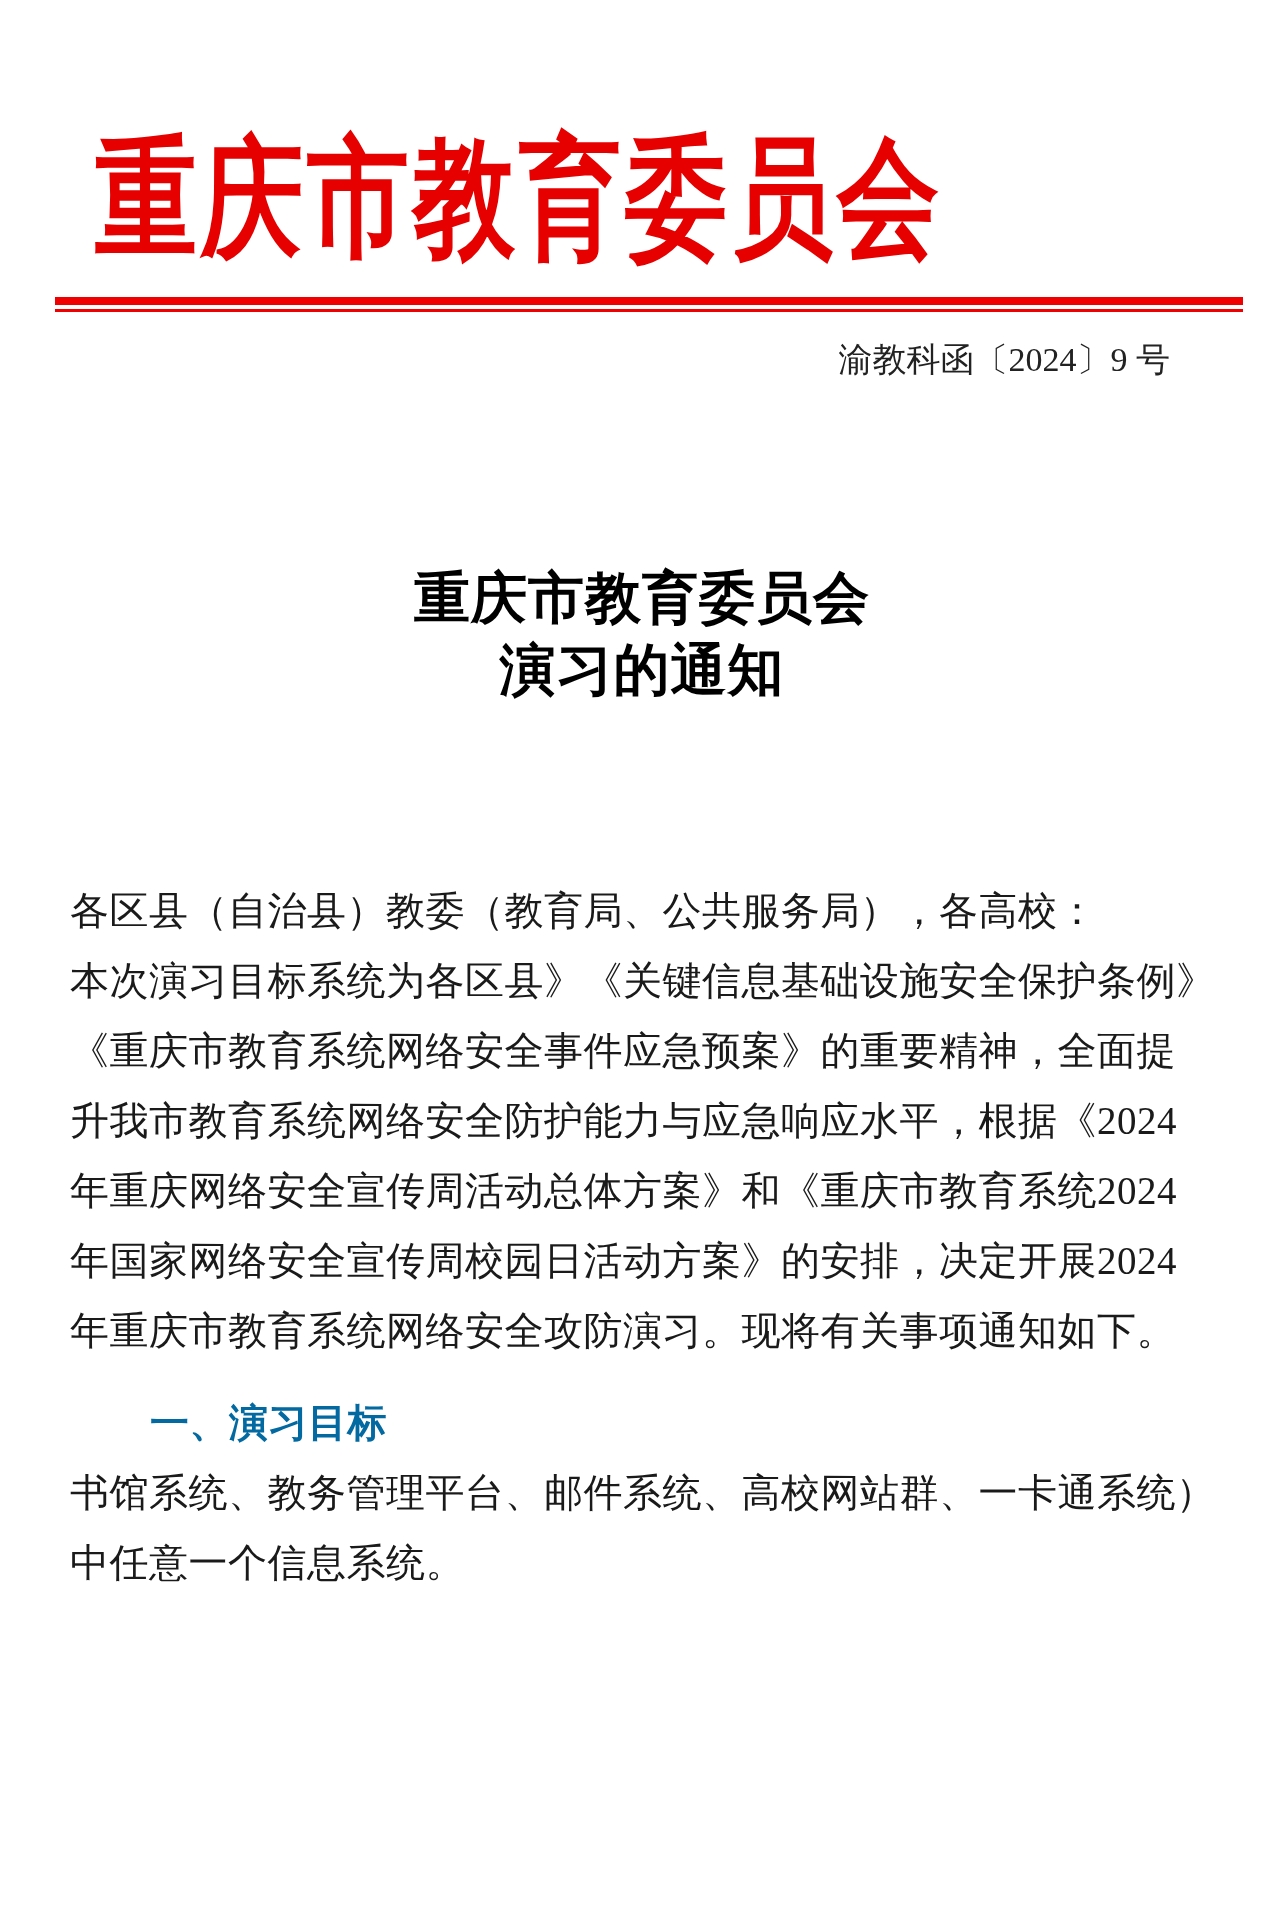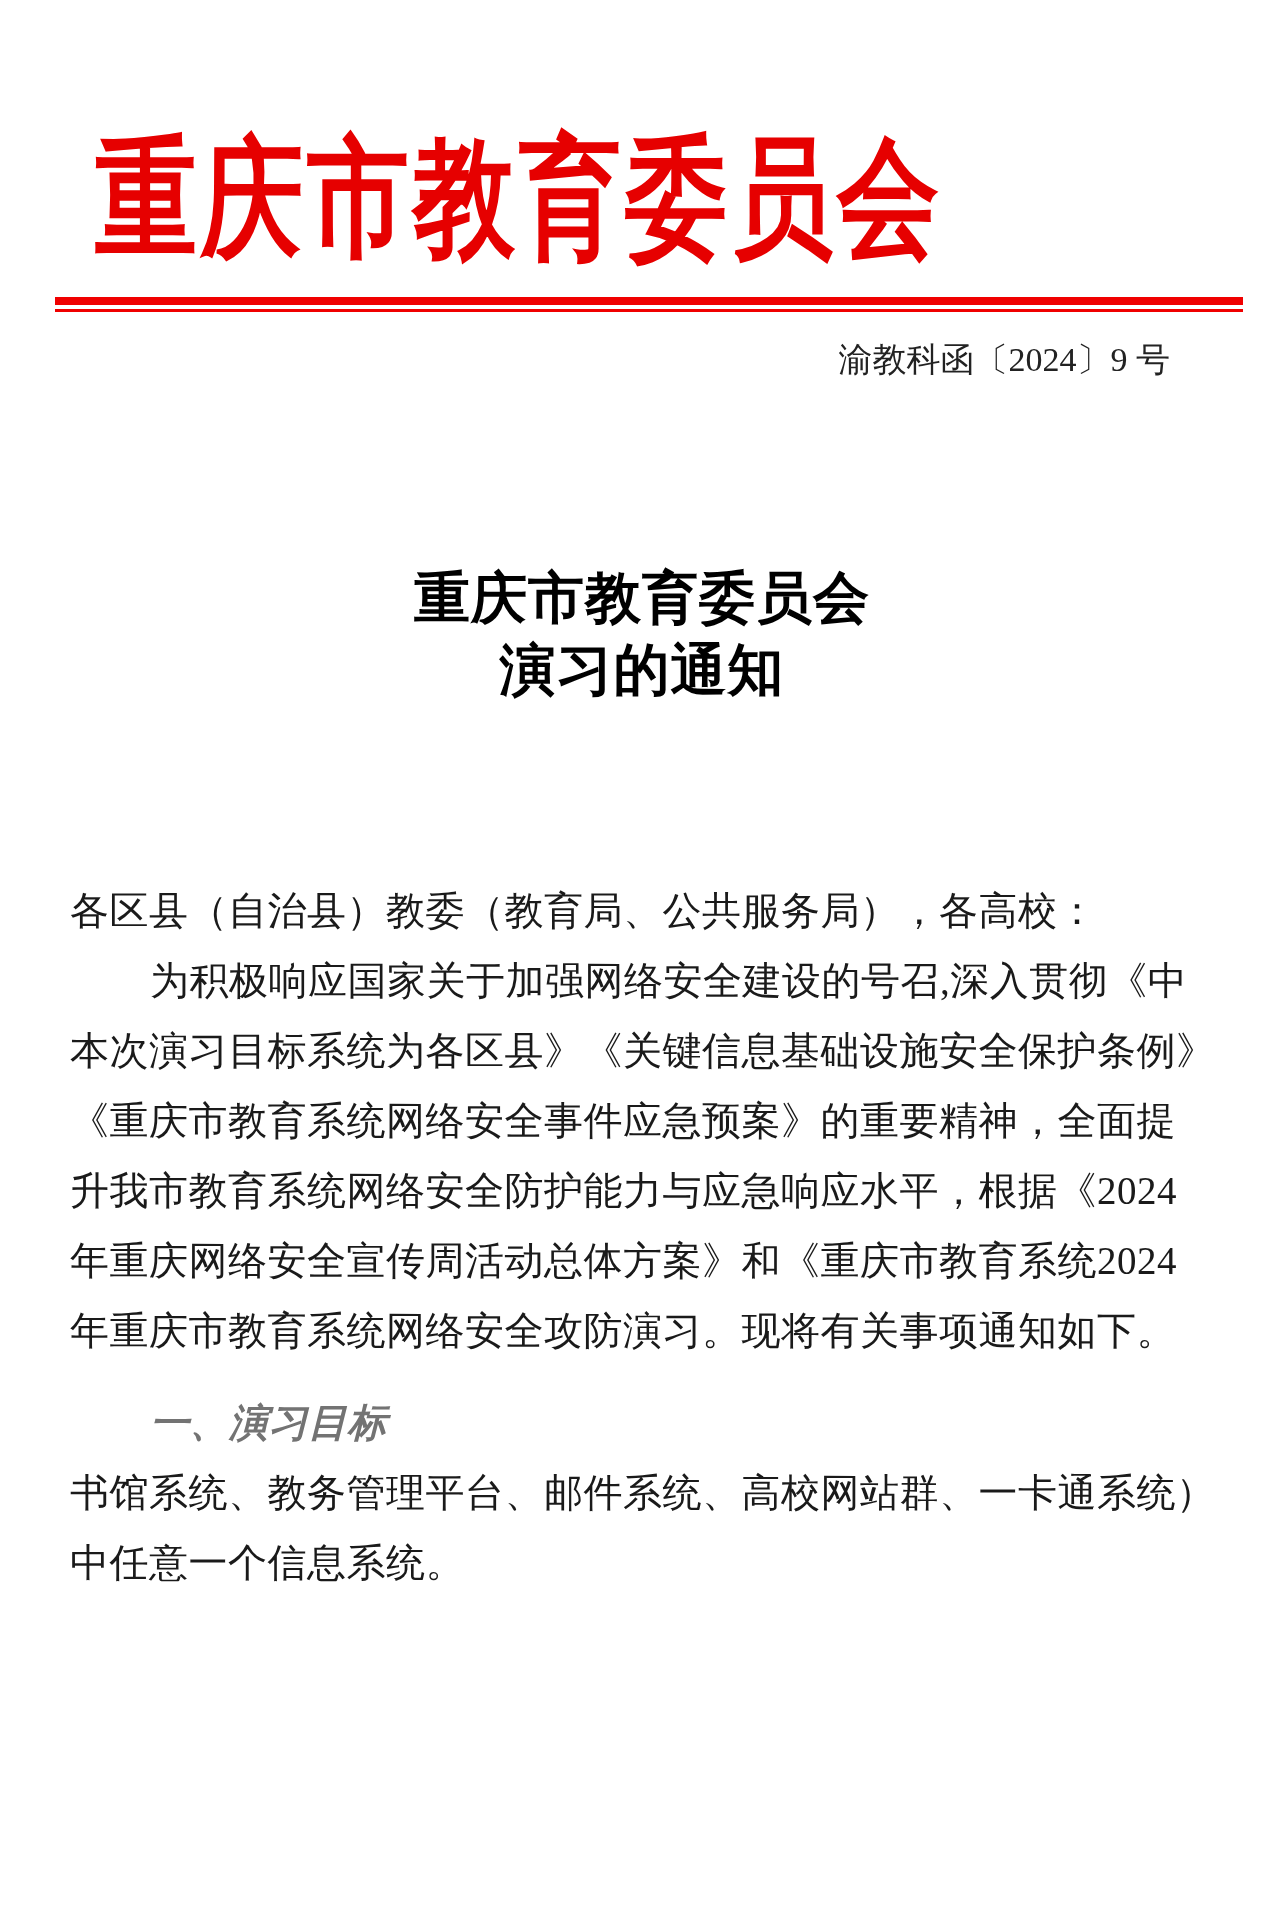--- a/index.html
+++ b/index.html
@@ -59,24 +59,23 @@
     font-size: 39px;
     line-height: 70px;
     color: #1a1a1a;
     letter-spacing: 0.5px;
   }
   .body-line { white-space: nowrap; }
   .body-line.indent { padding-left: 80px; }
   .body-line.heading {
     font-family: "Liberation Sans", "DejaVu Sans", sans-serif;
     font-weight: bold;
-    color: #737373;
+    color: #0369a1;
     padding-left: 80px;
     margin-top: 22px;
-    font-style: italic;
   }
 </style>
 </head>
 <body>
 
 <div class="page">
 
   <div class="letterhead-title">重庆市教育委员会</div>
 
   <div class="rule rule-top-thick"></div>
@@ -84,25 +83,25 @@
 
   <div class="doc-number">渝教科函〔2024〕9 号</div>
 
   <div class="doc-title">
     <div>重庆市教育委员会</div>
     <div>演习的通知</div>
   </div>
 
   <div class="body-block">
       <div class="body-line normal">各区县（自治县）教委（教育局、公共服务局），各高校：</div>
-      <div class="body-line indent">为积极响应国家关于加强网络安全建设的号召,深入贯彻《中</div>
       <div class="body-line normal">本次演习目标系统为各区县》《关键信息基础设施安全保护条例》</div>
       <div class="body-line normal">《重庆市教育系统网络安全事件应急预案》的重要精神，全面提</div>
       <div class="body-line normal">升我市教育系统网络安全防护能力与应急响应水平，根据《2024</div>
       <div class="body-line normal">年重庆网络安全宣传周活动总体方案》和《重庆市教育系统2024</div>
+      <div class="body-line normal">年国家网络安全宣传周校园日活动方案》的安排，决定开展2024</div>
       <div class="body-line normal">年重庆市教育系统网络安全攻防演习。现将有关事项通知如下。</div>
       <div class="body-line heading">一、演习目标</div>
       <div class="body-line normal">书馆系统、教务管理平台、邮件系统、高校网站群、一卡通系统）</div>
       <div class="body-line normal">中任意一个信息系统。</div>
     </div>
 
   <div class="rule rule-bottom-thin"></div>
   <div class="rule rule-bottom-thick"></div>
 
 </div>

